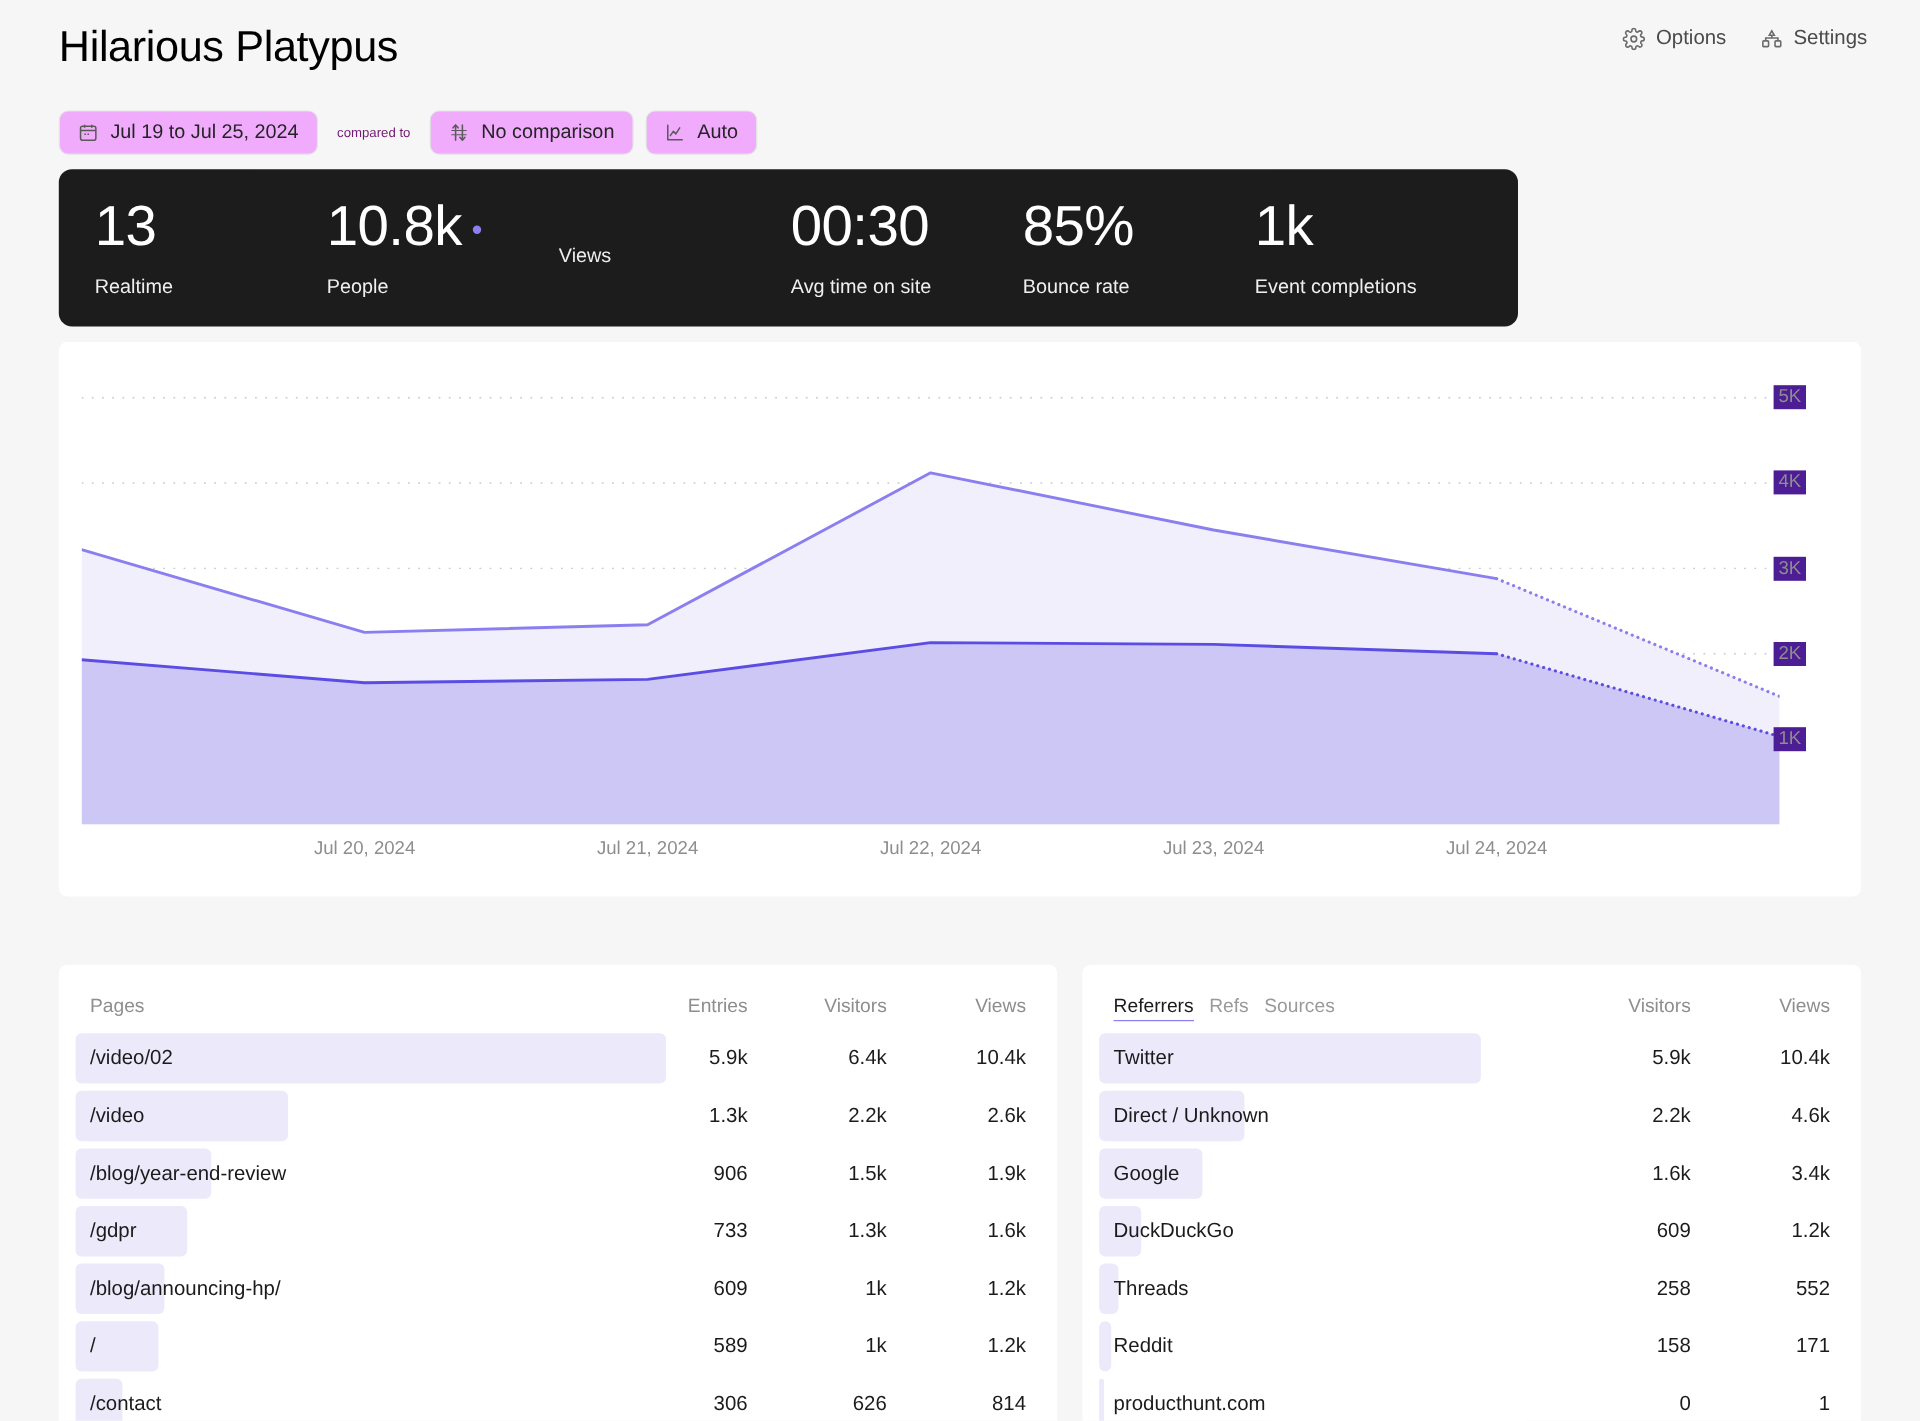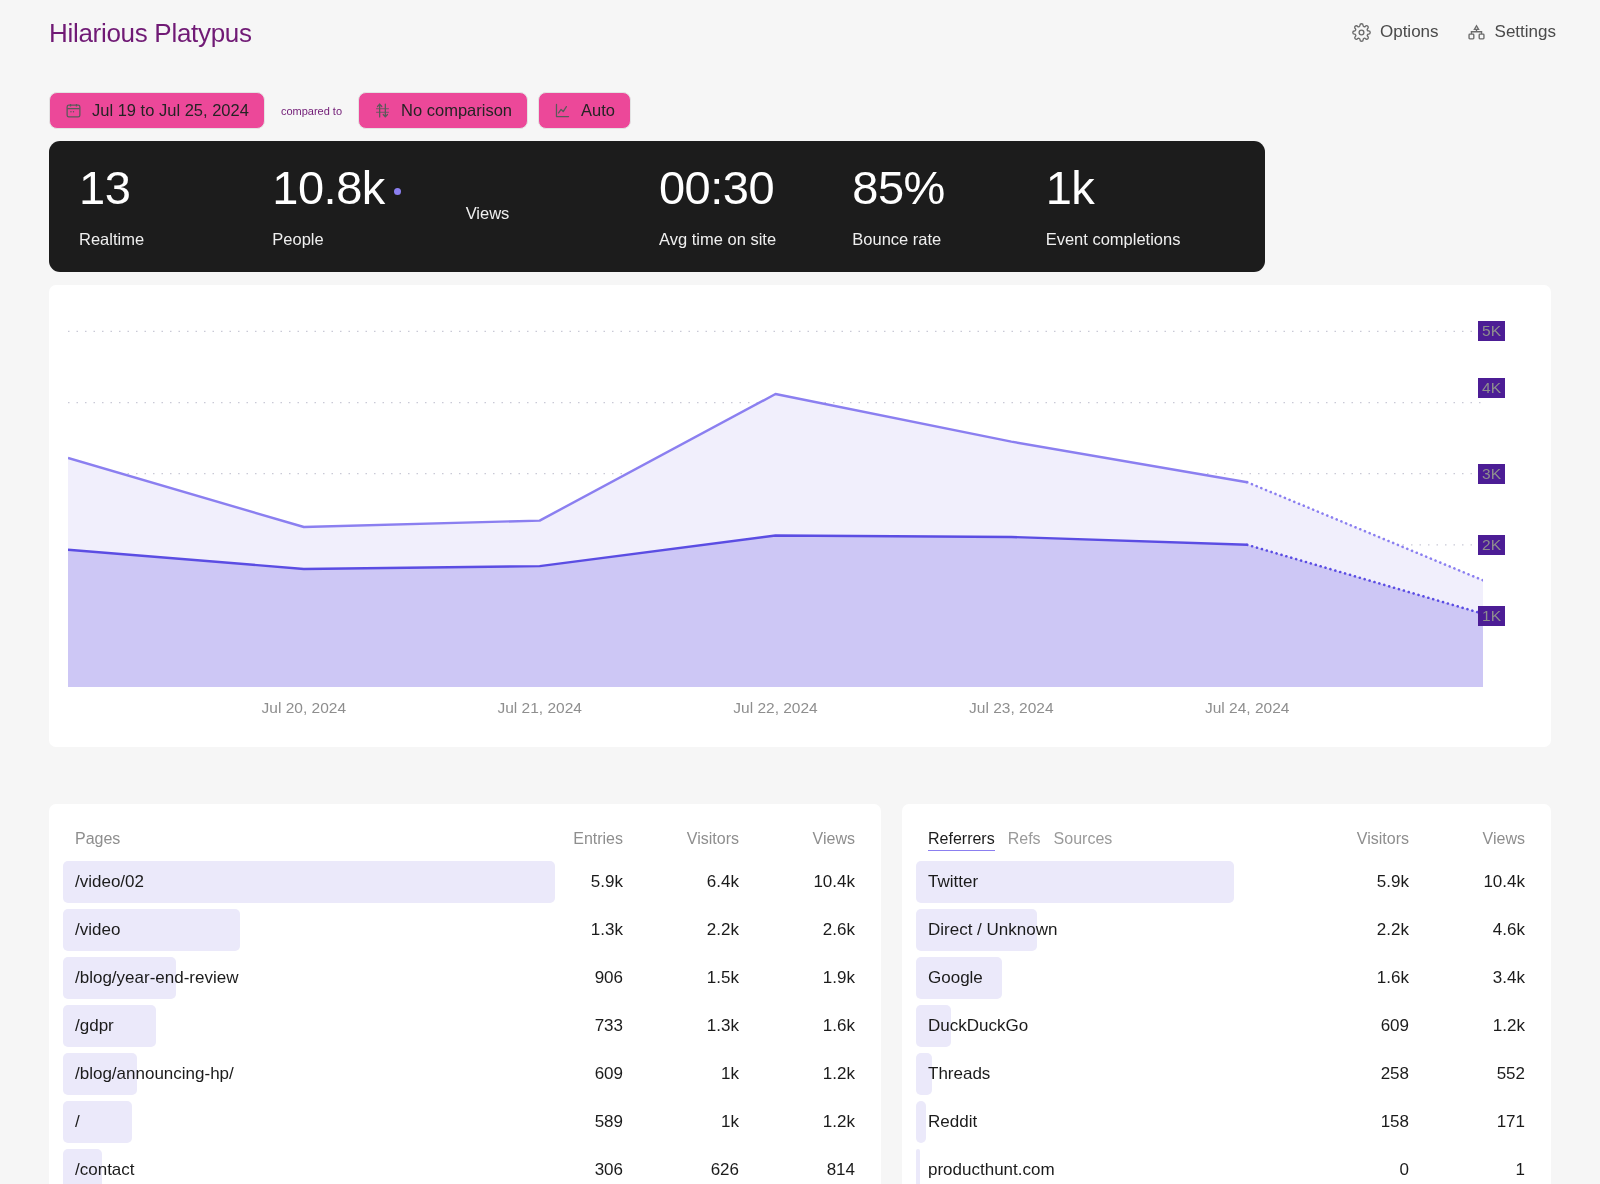--- a/index.html
+++ b/index.html
@@ -21,24 +21,24 @@
 
   
   .header {
     position: absolute;
     left: 0; top: 0; right: 0;
     height: 86px;
   }
   .app-title {
     position: absolute;
     left: 49px; top: 18px;
-    font-size: 26px;
+    font-size: 36px;
     font-weight: 400;
     letter-spacing: -0.3px;
-    color: #701a75;
+    color: #000000;
   }
   .header-actions {
     position: absolute;
     right: 44px; top: 22px;
     display: flex;
     align-items: center;
     gap: 28px;
   }
   .header-action {
     display: flex;
@@ -60,21 +60,21 @@
     display: flex;
     align-items: center;
     gap: 0;
   }
   .btn {
     display: flex;
     align-items: center;
     gap: 10px;
     height: 37px;
     padding: 0 15px;
-    background: #ec4899;
+    background: #f0abfc;
     border: 1px solid #e3e3e3;
     border-radius: 8px;
     font-size: 16.5px;
     color: #242424;
     font-family: inherit;
     cursor: pointer;
     white-space: nowrap;
   }
   .btn svg { display: block; flex: none; }
   .compared-to {
@@ -393,21 +393,21 @@
           <path d="M 0 155.0222222222222 L 235.83333333333331 224 L 471.66666666666663 217.6 L 707.5 91.02222222222224 L 943.3333333333333 138.66666666666669 L 1179.1666666666667 179.2" fill="none" stroke="#8b7ff0" stroke-width="2.4" stroke-linejoin="round" vector-effect="non-scaling-stroke"></path>
           <path d="M 1179.1666666666667 179.2 L 1415 277.3333333333333" fill="none" stroke="#8b7ff0" stroke-width="2.6" stroke-dasharray="0.1 5" stroke-linecap="round" vector-effect="non-scaling-stroke"></path>
           <path d="M 0 384 L 0 246.75555555555556 L 235.83333333333331 265.9555555555555 L 471.66666666666663 263.1111111111111 L 707.5 232.53333333333333 L 943.3333333333333 233.95555555555558 L 1179.1666666666667 241.77777777777777 L 1415 310.7555555555556 L 1415 384 Z" fill="#cdc7f5" stroke="none"></path>
           <path d="M 0 246.75555555555556 L 235.83333333333331 265.9555555555555 L 471.66666666666663 263.1111111111111 L 707.5 232.53333333333333 L 943.3333333333333 233.95555555555558 L 1179.1666666666667 241.77777777777777" fill="none" stroke="#5b4de3" stroke-width="2.4" stroke-linejoin="round" vector-effect="non-scaling-stroke"></path>
           <path d="M 1179.1666666666667 241.77777777777777 L 1415 310.7555555555556" fill="none" stroke="#5b4de3" stroke-width="2.6" stroke-dasharray="0.1 5" stroke-linecap="round" vector-effect="non-scaling-stroke"></path>
         </svg>
       <div class="y-labels" id="y-labels">
           <div class="y-label" style="top: 312.889px;">1K</div>
           <div class="y-label" style="top: 241.778px;">2K</div>
           <div class="y-label" style="top: 170.667px;">3K</div>
-          <div class="y-label" style="top: 85px; text-align: right;">4K</div>
+          <div class="y-label" style="top: 99px; text-align: right;">4K</div>
           <div class="y-label" style="top: 28.4444px;">5K</div>
         </div>
       <div class="x-labels" id="x-labels">
           <div class="x-label" style="left: 235.833px;">Jul 20, 2024</div>
           <div class="x-label" style="left: 471.667px;">Jul 21, 2024</div>
           <div class="x-label" style="left: 707.5px;">Jul 22, 2024</div>
           <div class="x-label" style="left: 943.333px;">Jul 23, 2024</div>
           <div class="x-label" style="left: 1179.17px;">Jul 24, 2024</div>
         </div>
     </div>

